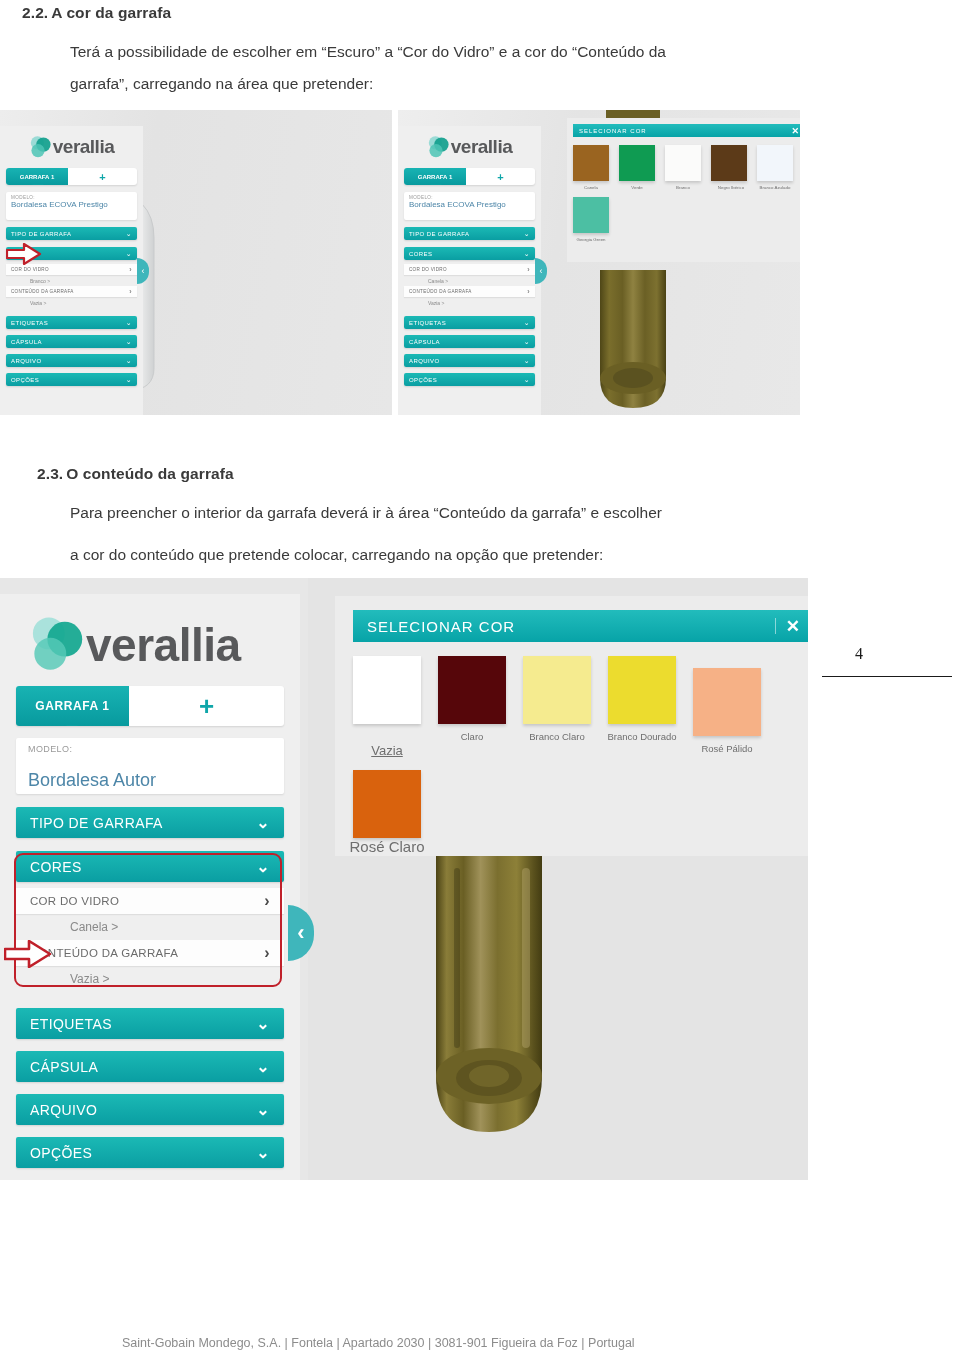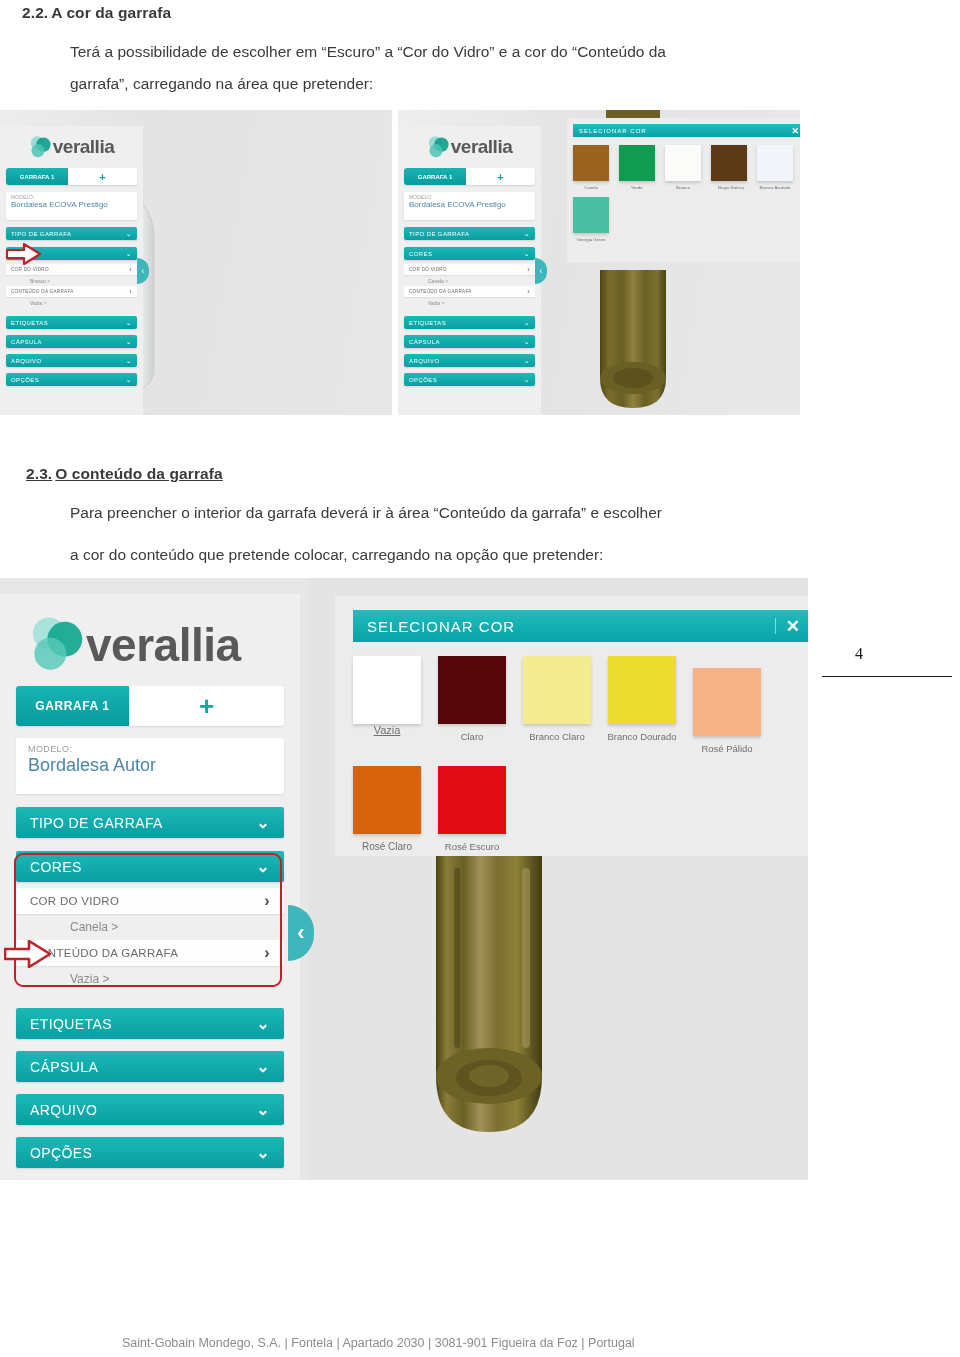--- a/index.html
+++ b/index.html
@@ -388,21 +388,21 @@
         <div class="swatch-label" style="width:44px;font-size:4.4px;margin-top:4px;margin-left:-4px;">Georgia Green</div>
       </div>
     </div>
   </div>
 </div>
 
 <svg class="red-arrow" style="left:6px; top:243px;" width="36" height="22" viewBox="0 0 36 22">
   <path d="M1 7 L18 7 L18 1 L34 11 L18 21 L18 15 L1 15 Z" fill="#ffffff" stroke="#c0202a" stroke-width="2.2" stroke-linejoin="round"></path>
 </svg>
 
-<div class="doc-heading" style="left:26px; top:465px;text-decoration:underline;">
+<div class="doc-heading" style="left:37px; top:465px;">
   <span class="num">2.3.</span><span>O conteúdo da garrafa</span>
 </div>
 
 <div class="doc-para" style="left:70px; top:497px;">Para preencher o interior da garrafa deverá ir à área “Conteúdo da garrafa” e escolher</div>
 <div class="doc-para" style="left:70px; top:539px;">a cor do conteúdo que pretende colocar, carregando na opção que pretender:</div>
 
 <div class="shot" style="left:0px; top:578px; width:808px; height:602px; background:#e7e7e7;">
 
   <div class="bottle-stage" style="left:308px; top:0; width:500px; height:602px;
        background:#e4e4e4;">
@@ -441,21 +441,21 @@
     </div>
 
     <div class="tabrow" style="height:40px;">
       <div class="tab-active" style="width:113px; font-size:12px; letter-spacing:.6px;">GARRAFA 1</div>
       <div class="tab-plus" style="font-size:26px;">+</div>
       <div class="tab-caret" style="left:50px;"></div>
     </div>
 
     <div class="modelo-box" style="margin-top:12px; padding:6px 12px 8px 12px; height:42px;">
       <div class="modelo-label" style="font-size:9px;">MODELO:</div>
-      <div class="modelo-value" style="font-size:18px; margin-top:1px;">Bordalesa Autor</div>
+      <div class="modelo-value" style="font-size:18px; margin-top:16px;">Bordalesa Autor</div>
     </div>
 
     <div class="bar" style="height:31px; margin-top:13px; padding:0 14px; font-size:14px;">
       <span class="bar-label">TIPO DE GARRAFA</span>
       <span class="divider"></span>
       <span class="chev" style="margin-left:12px;font-size:16px;font-weight:bold;">⌄</span>
     </div>
 
     <div class="bar" style="height:31px; margin-top:13px; padding:0 14px; font-size:14px;">
       <span class="bar-label">CORES</span>
@@ -507,46 +507,42 @@
   <div class="picker" style="left:335px; top:18px; width:462px; height:232px; padding:14px 18px; background:#ececec;">
     <div class="picker-title" style="height:32px; padding:0 14px; font-size:15px;">
       <span class="t">SELECIONAR COR</span>
       <span class="divider" style="width:1px;background:rgba(255,255,255,.5);align-self:stretch;margin:8px 0;"></span>
       <span style="font-size:17px;font-weight:bold;margin-left:10px;">✕</span>
     </div>
 
     <div class="swatch-grid" style="margin-top:14px;">
       <div class="swatch-cell" style="width:85px;">
         <div class="swatch" style="width:68px;height:68px;background:#ffffff;"></div>
-        <div class="swatch-label" style="width:68px;font-size:11px;margin-top:0;text-decoration:underline;">Vazia</div>
+        <div class="swatch-label" style="width:68px;font-size:13px;margin-top:19px;text-decoration:underline;">Vazia</div>
       </div>
       <div class="swatch-cell" style="width:85px;">
         <div class="swatch" style="width:68px;height:68px;background:#56060a;"></div>
         <div class="swatch-label" style="width:68px;font-size:9.5px;margin-top:7px;">Claro</div>
       </div>
       <div class="swatch-cell" style="width:85px;">
         <div class="swatch" style="width:68px;height:68px;background:#f5eb8f;"></div>
         <div class="swatch-label" style="width:76px;font-size:9.5px;margin-top:7px;margin-left:-4px;">Branco Claro</div>
       </div>
       <div class="swatch-cell" style="width:85px;">
         <div class="swatch" style="width:68px;height:68px;background:#ecdc2e;"></div>
         <div class="swatch-label" style="width:82px;font-size:9.5px;margin-top:7px;margin-left:-7px;">Branco Dourado</div>
       </div>
 
       <div class="swatch-cell" style="width:85px;margin-top:12px;">
         <div class="swatch" style="width:68px;height:68px;background:#f6b186;"></div>
         <div class="swatch-label" style="width:78px;font-size:9.5px;margin-top:7px;margin-left:-5px;">Rosé Pálido</div>
       </div>
       <div class="swatch-cell" style="width:85px;margin-top:12px;">
         <div class="swatch" style="width:68px;height:68px;background:#d9620d;"></div>
-        <div class="swatch-label" style="width:76px;font-size:10px;margin-top:7px;margin-left:-4px;">Rosé Claro</div>
-      </div>
-      <div class="swatch-cell" style="width:85px;margin-top:12px;">
-        <div class="swatch" style="width:68px;height:68px;background:#e00d17;"></div>
-        <div class="swatch-label" style="width:78px;font-size:9.5px;margin-top:7px;margin-left:-5px;">Rosé Escuro</div>
+        <div class="swatch-label" style="width:76px;font-size:15px;margin-left:-4px;">Rosé Claro</div>
       </div>
     </div>
   </div>
 </div>
 
 <svg class="red-arrow" style="left:4px; top:940px;" width="48" height="28" viewBox="0 0 48 28">
   <path d="M1 9 L25 9 L25 1 L46 14 L25 27 L25 19 L1 19 Z" fill="#ffffff" stroke="#c0202a" stroke-width="2.6" stroke-linejoin="round"></path>
 </svg>
 
 <div class="page-number" style="left:855px; top:645px;">4</div>

